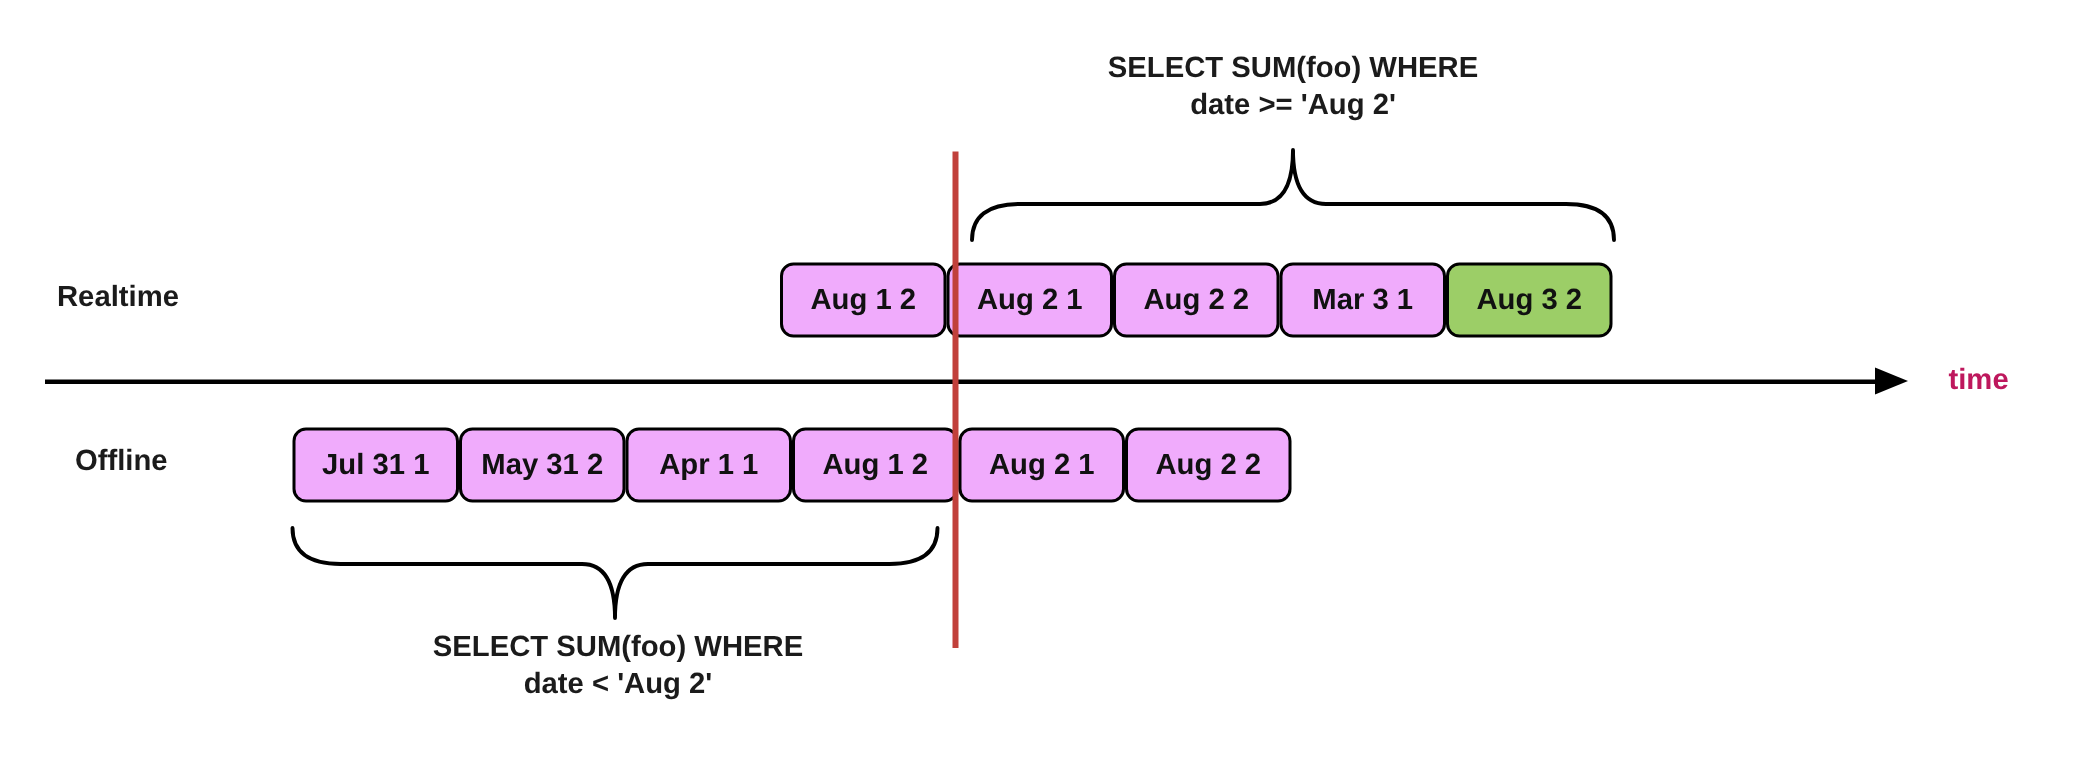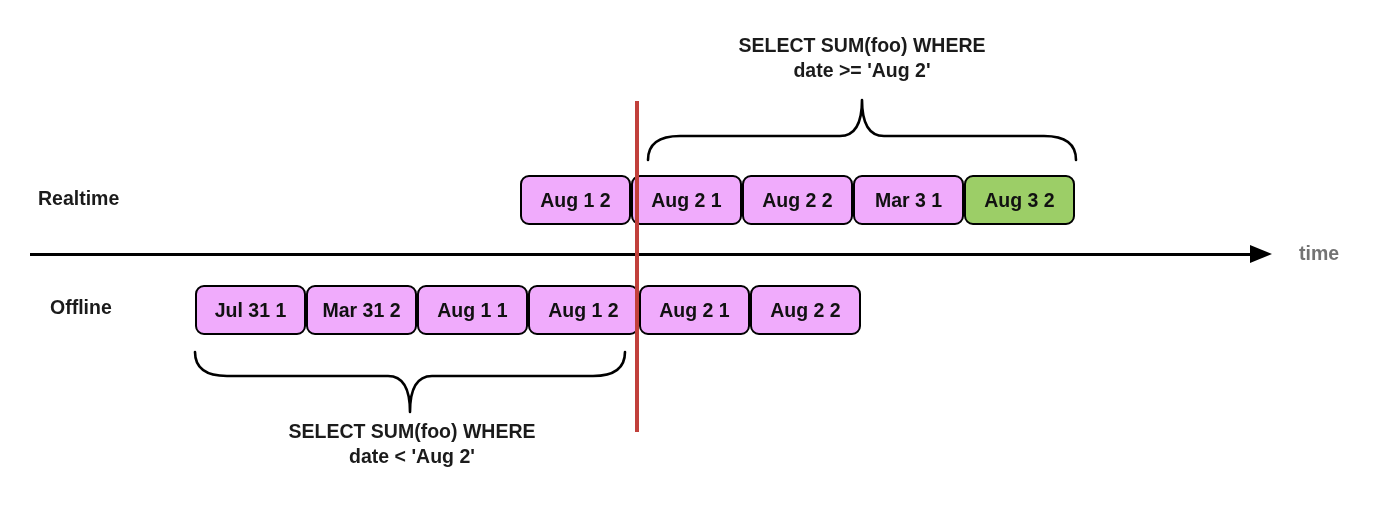--- a/index.html
+++ b/index.html
@@ -70,21 +70,21 @@
     z-index: 6;
   }
   .brace { z-index: 1; }
   .brace path {
     fill: none;
     stroke: var(--ink);
     stroke-width: 2.6;
     stroke-linecap: round;
     stroke-linejoin: round;
   }
-  .time-label { font-size: 19.5px; color: #737373; }
+  .time-label { font-size: 19.5px; color: #be185d; }
 </style>
 </head>
 <body>
 
 <div class="canvas">
 
   <div class="abs query-text" style="left:612px; top:33px; width:500px;">
     <div>SELECT SUM(foo) WHERE</div>
     <div>date &gt;= 'Aug 2'</div>
   </div>
@@ -104,22 +104,22 @@
   </div>
 
   <div class="abs axis-line"></div>
   <div class="abs axis-arrowhead"></div>
   <div class="abs time-label" style="left:1299px; top:242px;">time</div>
 
   <div class="abs row-label" style="left:50px; top:296px;">Offline</div>
 
   <div class="abs seg-row" style="left:195px; top:285px;border-radius:13px;">
     <div class="seg">Jul 31 1</div>
-    <div class="seg">Mar 31 2</div>
-    <div class="seg">Aug 1 1</div>
+    <div class="seg">May 31 2</div>
+    <div class="seg">Apr 1 1</div>
     <div class="seg">Aug 1 2</div>
     <div class="seg">Aug 2 1</div>
     <div class="seg">Aug 2 2</div>
   </div>
 
   <div class="abs cutoff-line"></div>
 
   <svg class="abs brace" style="left:193px; top:349px;" width="434" height="66" viewBox="0 0 434 66">
     <path d="M 2 3 Q 2 27 34 27 L 195 27 Q 217 27 217 63 Q 217 27 239 27 L 400 27 Q 432 27 432 3"></path>
   </svg>

